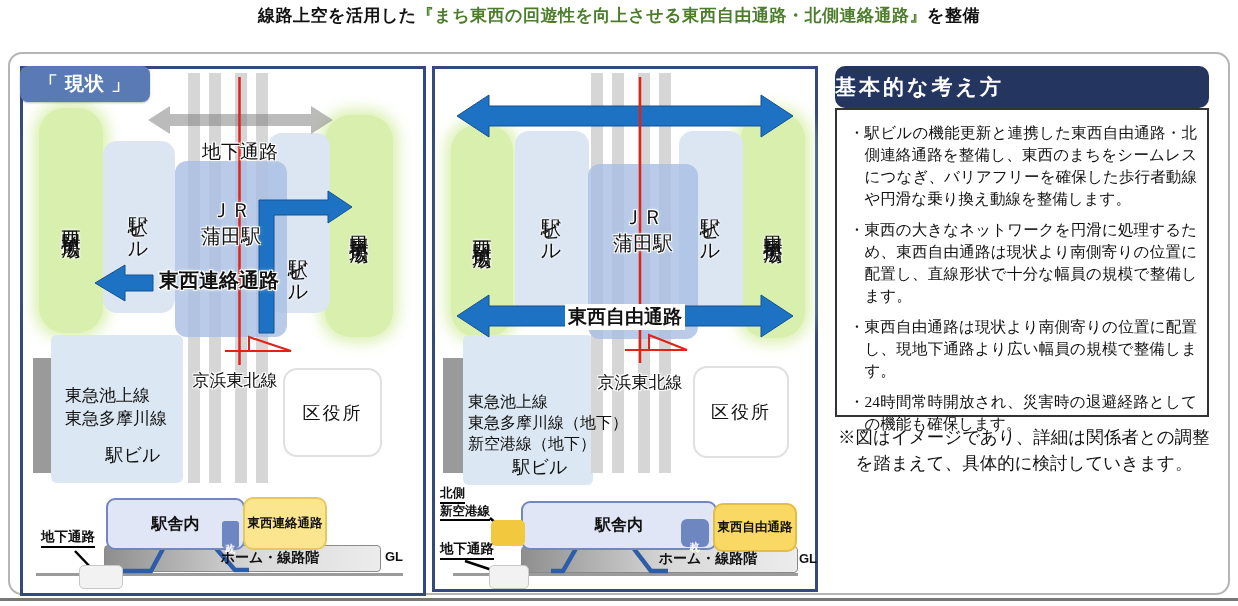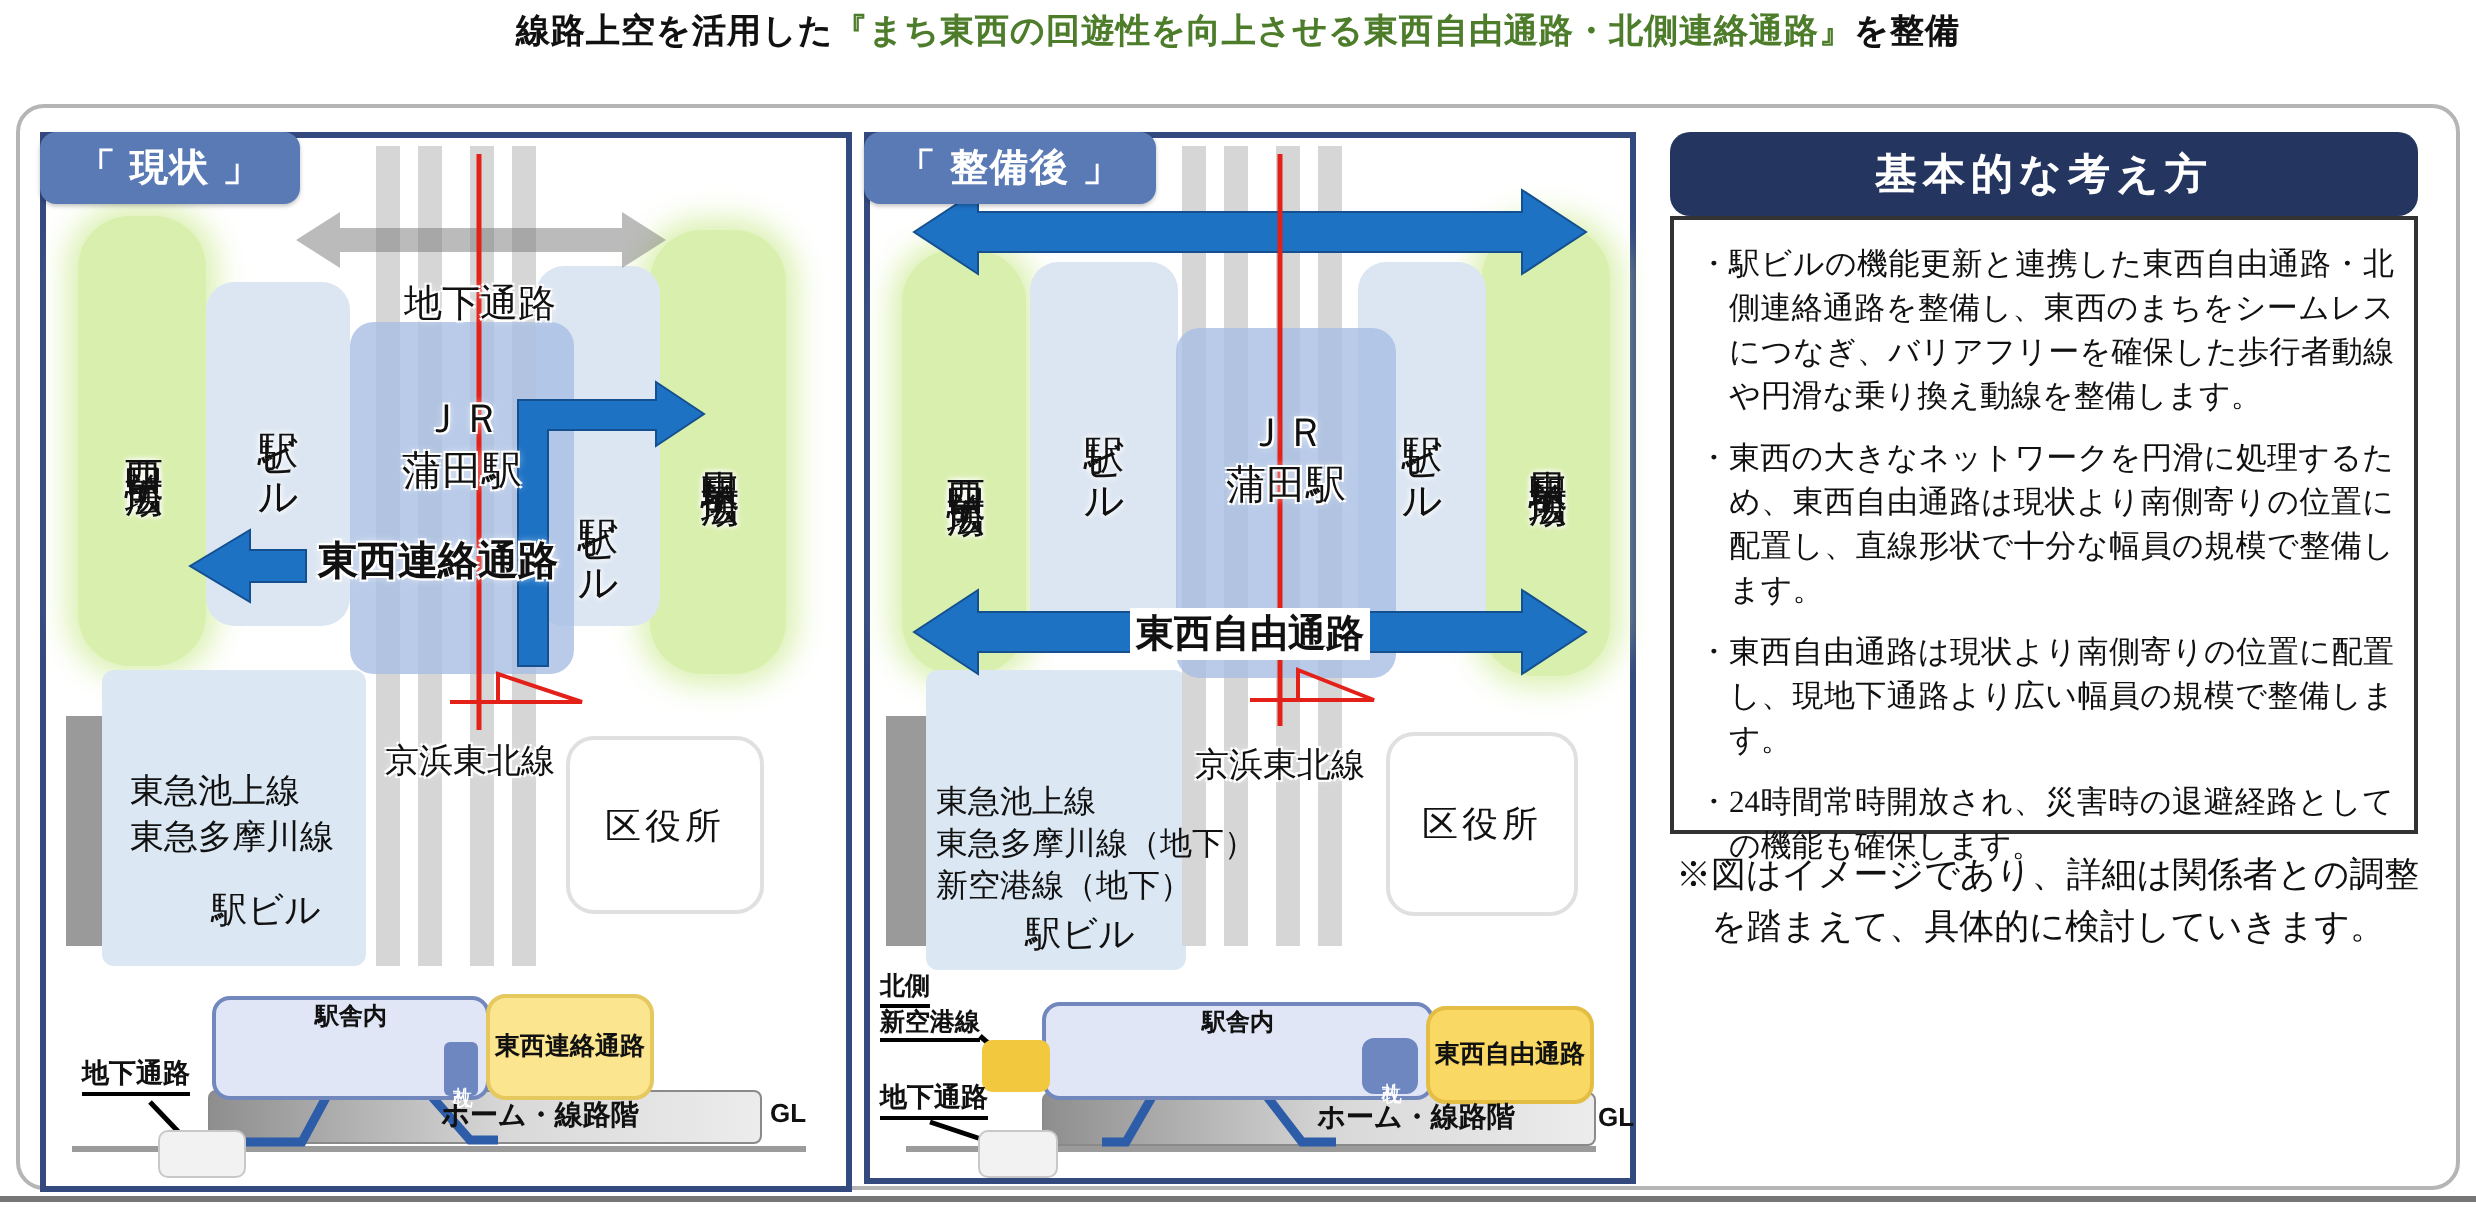--- a/index.html
+++ b/index.html
@@ -34,36 +34,36 @@
   .vtext{writing-mode:vertical-rl;text-orientation:upright;letter-spacing:2px;z-index:5;
          text-shadow:0 0 3px #fff,0 0 3px #fff;}
   .halo{text-shadow:-1px -1px 0 #fff,1px -1px 0 #fff,-1px 1px 0 #fff,1px 1px 0 #fff,0 0 4px #fff;}
   .lbl{z-index:5;white-space:nowrap;}
   .cx{transform:translateX(-50%);}
   .arrow-label{transform:translateX(-50%);background:#fff;padding:0 3px;font-weight:bold;font-size:19px;
                white-space:nowrap;z-index:6;}
   svg.overlay{left:0;top:0;z-index:4;pointer-events:none;}
   
   .sec-station{background:#e0e6f6;border:2px solid #7288bd;border-radius:9px;z-index:4;
-               display:flex;justify-content:center;font-size:12px;font-weight:bold;}
+               display:flex;align-items:center;justify-content:center;font-size:16px;font-weight:bold;}
   .sec-gate{background:#6e87c1;border-radius:3px;z-index:5;display:flex;align-items:center;justify-content:center;}
   .sec-gate span{writing-mode:vertical-rl;text-orientation:upright;color:#fff;font-size:10.5px;line-height:1;}
   .sec-yellow{border-radius:10px;z-index:4;display:flex;align-items:center;justify-content:center;
               font-size:12.5px;font-weight:bold;}
   .sec-platform{background:linear-gradient(90deg,#8e8e8e,#d9d9d9 55%,#ececec);border:1px solid #8a8a8a;
                 border-radius:4px;z-index:3;}
   .groundline{height:3px;background:#9b9b9b;z-index:2;}
   .portalbox{border-radius:5px;z-index:4;}
   .ulbl{font-size:13.5px;font-weight:bold;z-index:6;line-height:1.25;}
   .ulbl span{display:inline-block;border-bottom:2px solid #000;}
   .gl{font-size:13px;font-weight:bold;z-index:6;}
   .secplat-lbl{font-size:14px;font-weight:bold;z-index:6;}
   
   .concept-header{left:835px;top:66px;width:374px;height:42px;background:#24355f;border-radius:10px;
-                  color:#fff;display:flex;align-items:center;justify-content:center;font-size:21px;
+                  color:#fff;display:flex;align-items:center;font-size:21px;
                   font-weight:bold;letter-spacing:3px;z-index:2;}
   .concept-body{left:835px;top:108px;width:374px;height:309px;border:2px solid #333;background:#fff;
                 box-sizing:border-box;padding:12px 10px 8px 12px;}
   .concept-body ul{margin:0;padding:0;list-style:none;font-family:"Liberation Serif","DejaVu Serif",serif;
                    font-size:15.5px;line-height:1.42;}
   .concept-body li{display:flex;margin-bottom:9px;}
   .concept-body li .mk{flex:0 0 1em;}
   .concept-body li .tx{flex:1;text-align:justify;}
   .note{left:838px;top:424px;width:390px;font-family:"Liberation Serif","DejaVu Serif",serif;
         font-size:17.5px;line-height:1.5;}
@@ -147,21 +147,20 @@
   <div class="abs sec-platform" style="left:81px;top:476px;width:275px;height:25px;"></div>
   <div class="abs lbl cx secplat-lbl" style="left:247px;top:480px;">ホーム・線路階</div>
   <div class="abs gl" style="left:362px;top:480px;">GL</div>
   <div class="abs ulbl" style="left:18px;top:460px;">
     <span>地下通路</span>
   </div>
   <div class="abs portalbox" style="left:56px;top:496px;width:42px;height:22px;background:#f2f2f2;border:1px solid #c8c8c8;"></div>
 </div>
 
 <div class="abs panel panel-after">
-  <div class="abs badge" style="width:146px;">「 整備後 」</div>
 
   <div class="abs plaza" style="left:16px;top:56px;width:62px;height:212px;">
     <span class="vtext" style="font-size:19px;">西口駅前広場</span>
   </div>
   <div class="abs plaza" style="left:306px;top:44px;width:64px;height:225px;">
     <span class="vtext" style="font-size:19px;">東口駅前広場</span>
   </div>
   <div class="abs bldg" style="left:80px;top:62px;width:74px;height:195px;">
     <span class="vtext" style="font-size:20px;">駅ビル</span>
   </div>

